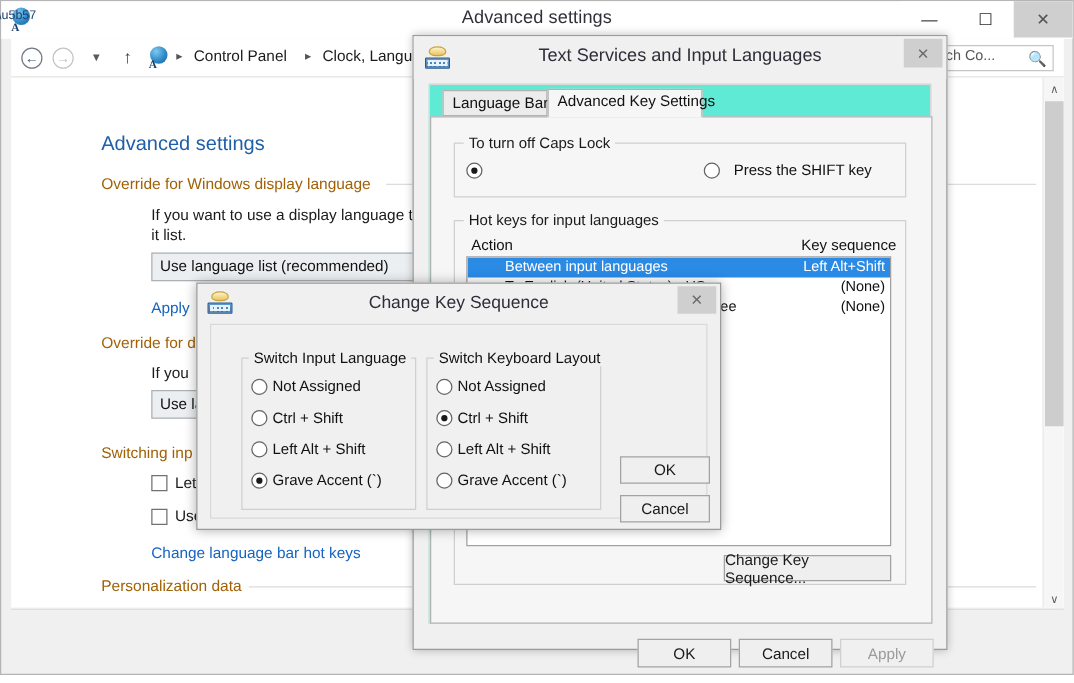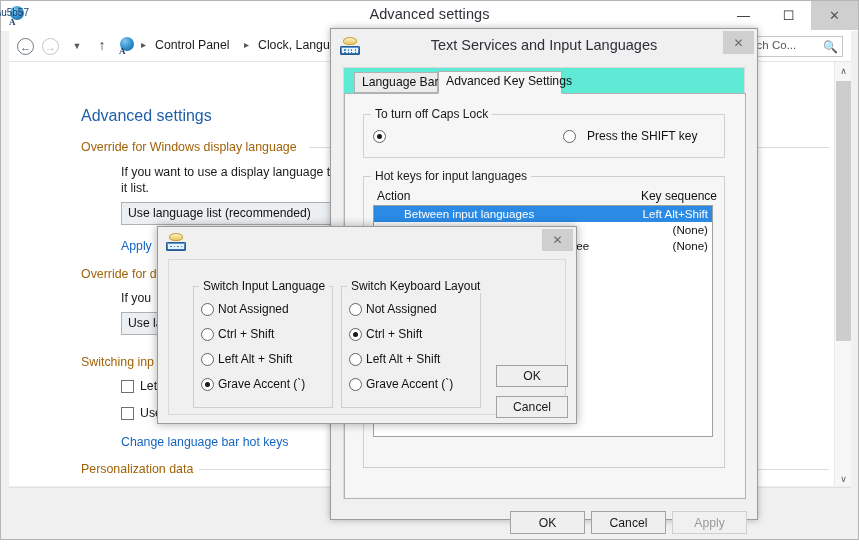--- a/index.html
+++ b/index.html
@@ -400,36 +400,38 @@
         <div class="hk-row">
           <span class="hk-action">To English (United States) - US</span>
           <span class="hk-seq">(None)</span>
         </div>
         <div class="hk-row">
           <span class="hk-action">To Thai (Thailand) - Thai Kedmanee</span>
           <span class="hk-seq">(None)</span>
         </div>
       </div>
 
+      <div class="btn" style="left:234px; top:350px; width:134px; height:21px;">Change Key Sequence...</div>
     </div>
 
     <div class="btn" style="left:166px; top:443px; width:75px; height:23px;">OK</div>
     <div class="btn" style="left:247px; top:443px; width:75px; height:23px;">Cancel</div>
     <div class="btn disabled" style="left:328px; top:443px; width:75px; height:23px;">Apply</div>
   </div>
 </div>
 
 <div id="cks-dialog">
 
   <div id="cks-titlebar">
     <div id="cks-icon">
       <div class="kb-icon-top"></div>
       <div class="kb-icon-body"></div>
       <div class="kb-icon-dots"></div>
     </div>
+    <div id="cks-title">Change Key Sequence</div>
     <div id="cks-close">✕</div>
   </div>
 
   <div id="cks-body">
 
     <div class="cks-fieldset" style="left:24px; top:26px; width:140px; height:122px;"></div>
     <div class="cks-legend" style="left:30px; top:19px;">Switch Input Language</div>
 
     <div class="radio-outer" style="left:32px; top:43px;"></div>
     <div class="radio-label" style="left:49px; top:42px;">Not Assigned</div>

